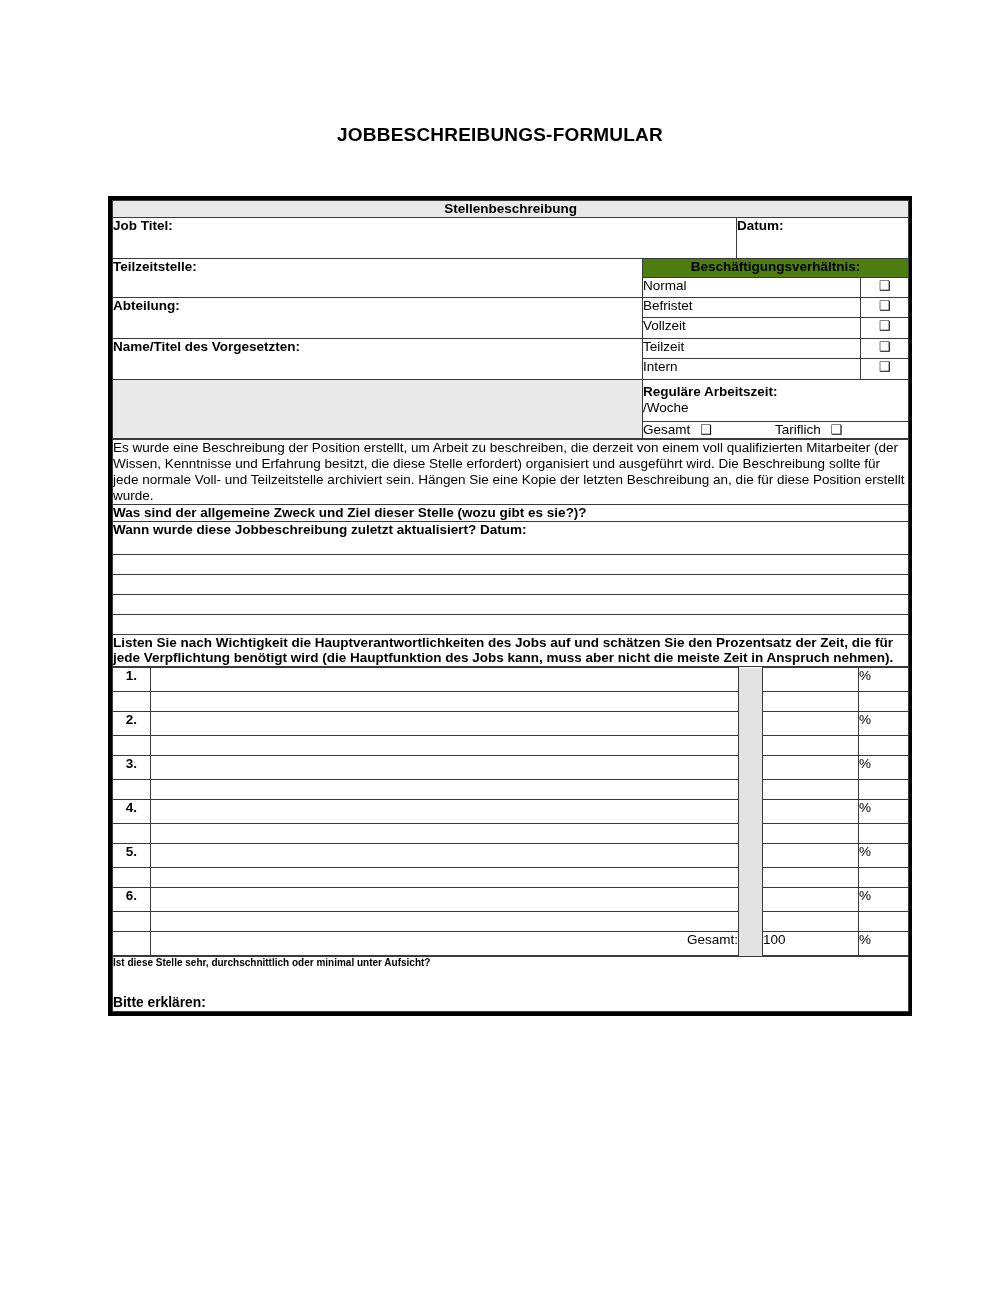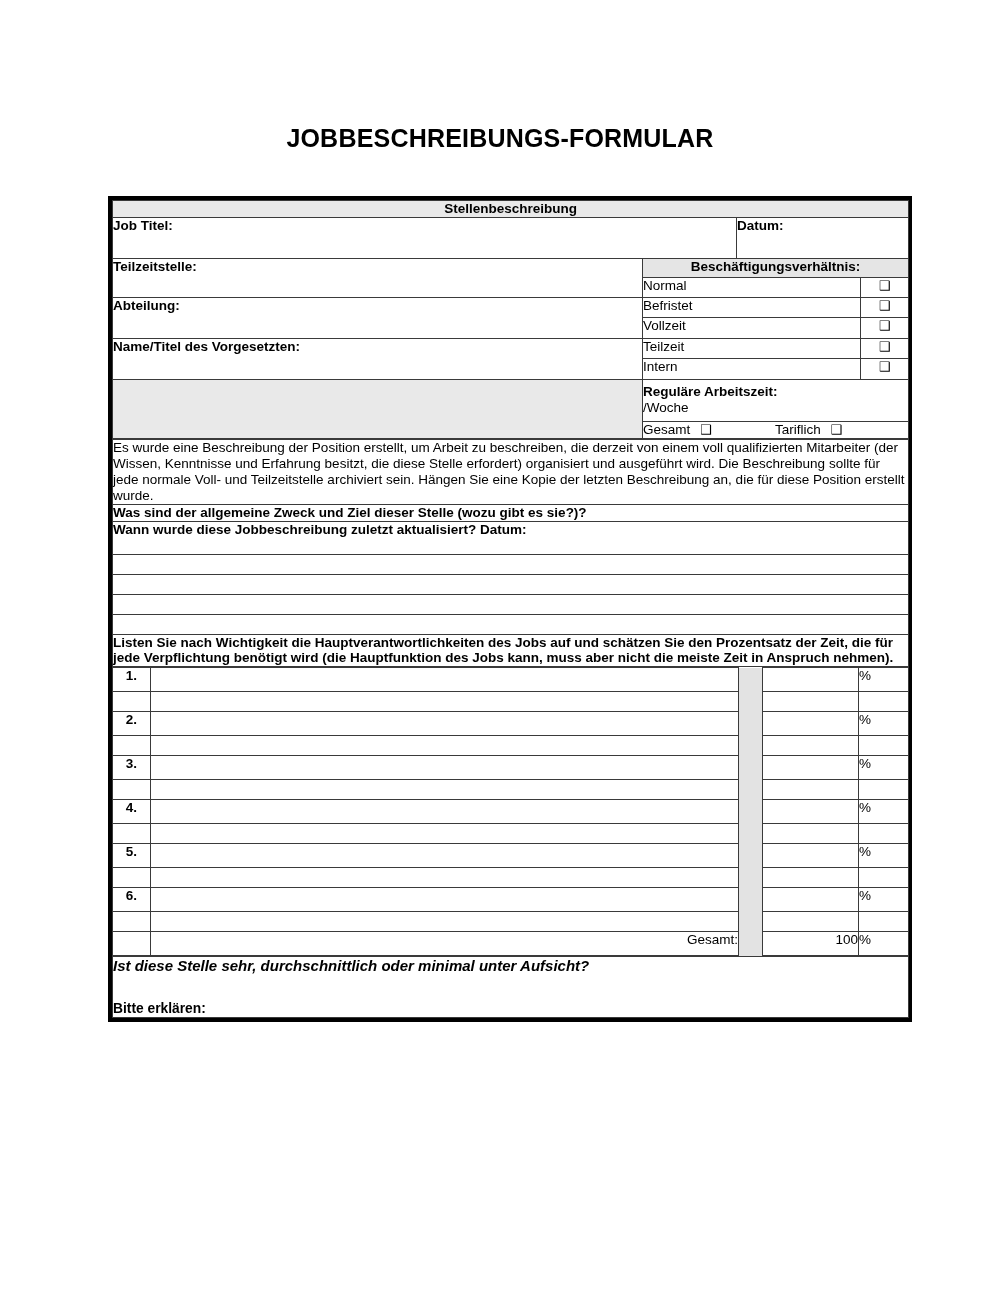--- a/index.html
+++ b/index.html
@@ -15,21 +15,21 @@
     position: relative;
     overflow: hidden;
   }
 
   .page-title {
     position: absolute;
     top: 124px;
     left: 0;
     width: 1000px;
     text-align: center;
-    font-size: 25px;
+    font-size: 19px;
     font-weight: bold;
     letter-spacing: 0.2px;
   }
 
   .form-frame {
     position: absolute;
     left: 108px;
     top: 196px;
     width: 804px;
     border: 4px solid #000000;
@@ -66,21 +66,21 @@
   .cell-label {
     font-weight: bold;
     font-size: 14px;
     padding: 4px 6px 4px 8px;
   }
 
   .emp-head {
     text-align: center;
     font-weight: bold;
     font-size: 14px;
-    background: #e5e5e5;
+    background: #4d7c0f;
     padding: 3px 0 3px 0;
   }
 
   .emp-opt {
     font-size: 13.5px;
     padding: 2px 6px 2px 7px;
     margin-top: 48px;
   }
 
   .cb {
@@ -132,32 +132,31 @@
 
   .duty-line { height: 23px; }
   .duty-sub  { height: 19px; }
 
   .total-label {
     text-align: right;
     font-size: 14px;
     padding: 2px 6px 3px 0;
   }
   .total-val {
-    text-align: right;
+    text-align: left;
     font-size: 14px;
     padding: 2px 5px 3px 0;
   }
 
   .final-block {
     padding: 7px 9px 26px 9px;
   }
   .final-q {
     font-weight: bold;
-    font-size: 15px;
-    font-style: italic;
+    font-size: 10px;
   }
   .final-gap { height: 26px; }
   .final-e {
     font-weight: bold;
     font-size: 13.8px;
   }
   .blank-line { height: 19px; }
 </style>
 </head>
 <body>

